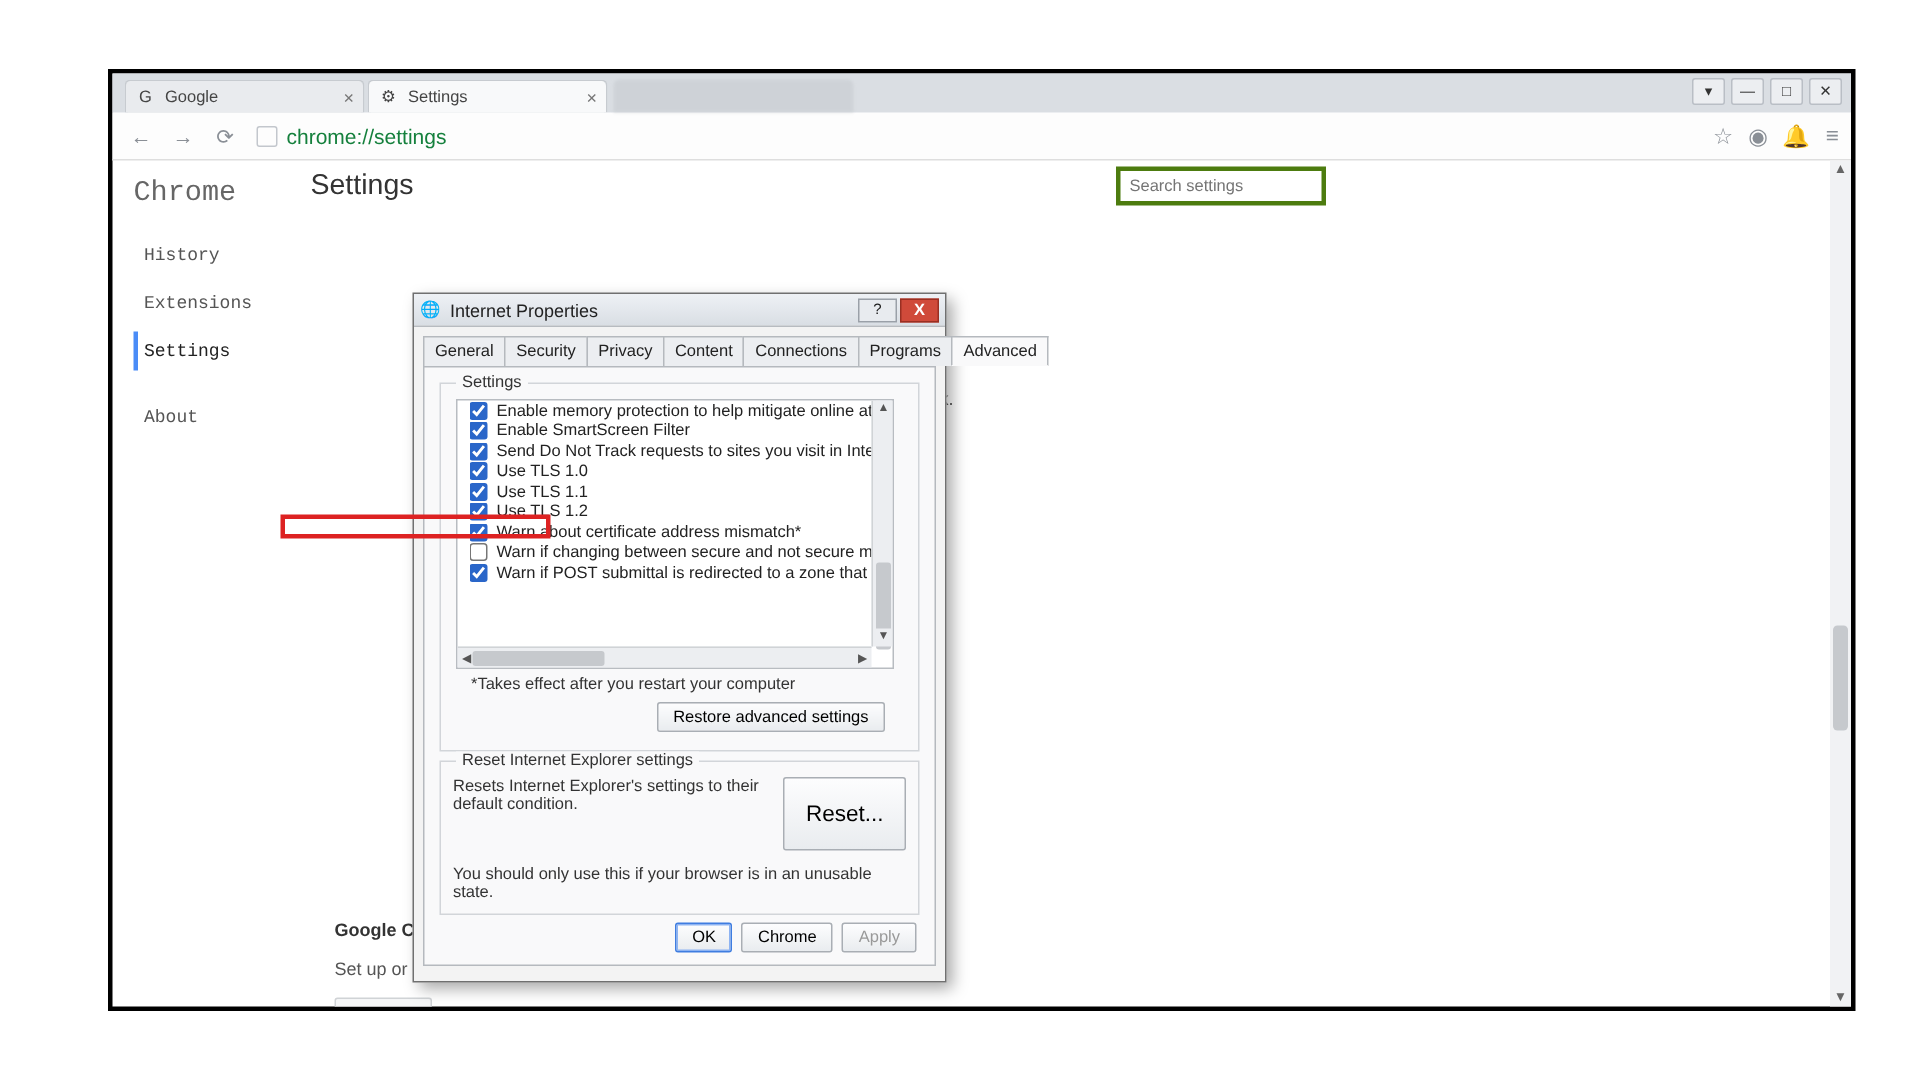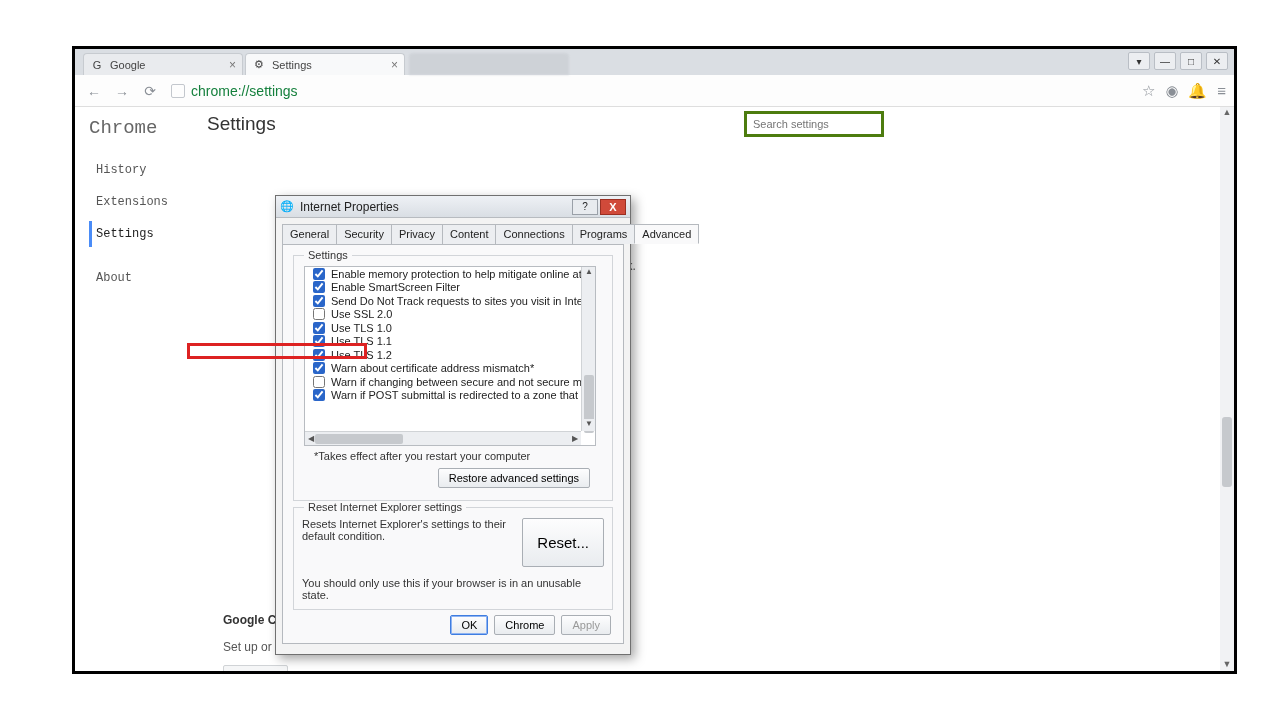--- a/index.html
+++ b/index.html
@@ -237,24 +237,20 @@
               </div>
               <div class="listrow">
                 <input type="checkbox" checked="" style="">
                 <span>Enable SmartScreen Filter</span>
               </div>
               <div class="listrow">
                 <input type="checkbox" checked="" style="">
                 <span>Send Do Not Track requests to sites you visit in Internet E</span>
               </div>
               <div class="listrow">
-                <input type="checkbox" style="">
-                <span>Use SSL 2.0</span>
-              </div>
-              <div class="listrow">
                 <input type="checkbox" checked="" style="">
                 <span>Use TLS 1.0</span>
               </div>
               <div class="listrow">
                 <input type="checkbox" checked="" style="">
                 <span>Use TLS 1.1</span>
               </div>
               <div class="listrow">
                 <input type="checkbox" checked="" style="">
                 <span>Use TLS 1.2</span>

